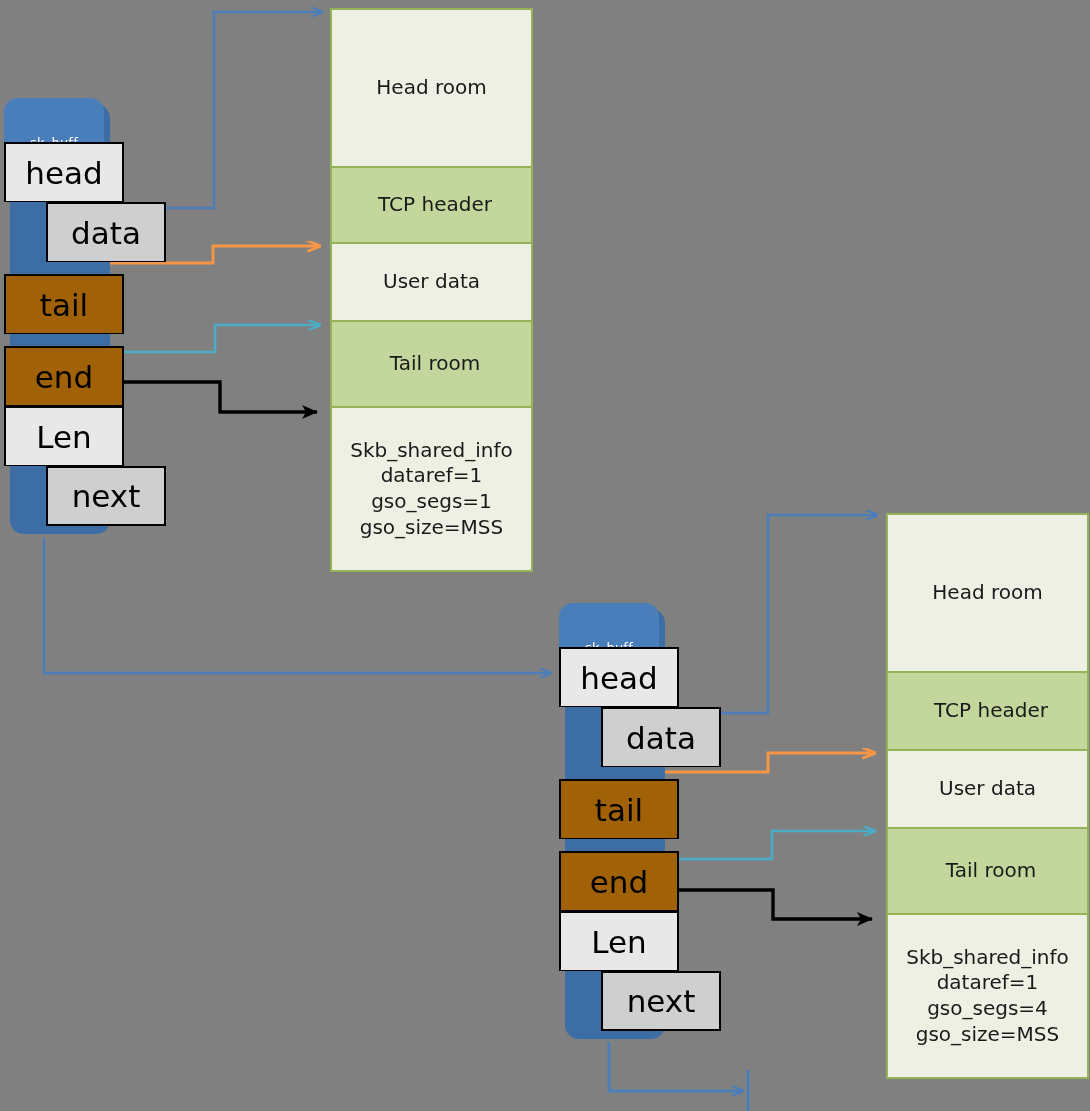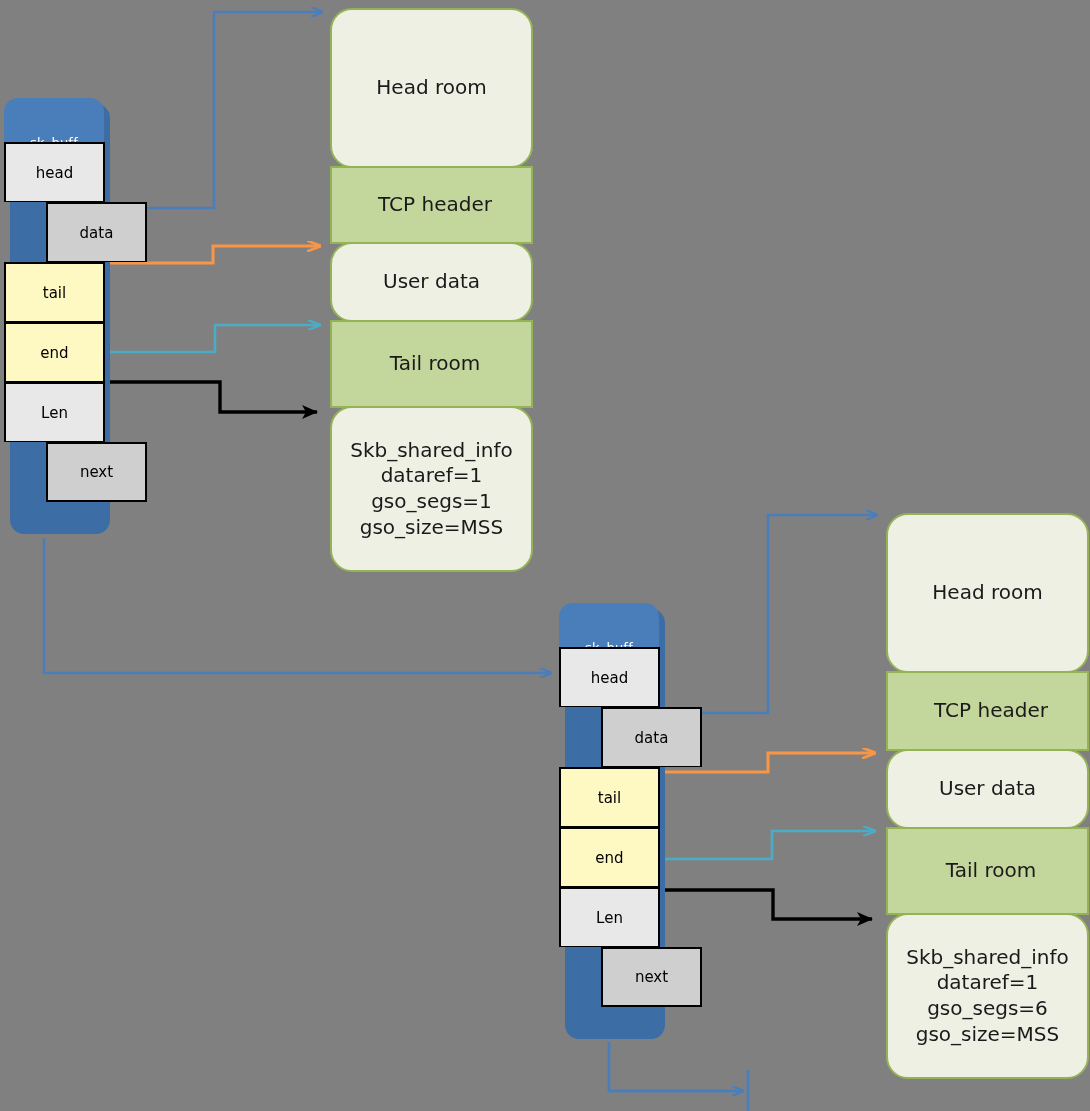--- a/index.html
+++ b/index.html
@@ -29,43 +29,43 @@
     font-size:13px;
     display:flex;align-items:flex-end;justify-content:center;
     padding-bottom:8px;
     letter-spacing:.2px;
   }
   .skbuff .fields{
     position:absolute;left:0;top:44px;
     width:100px;
   }
   .skbuff .fld{
-    width:101px;height:60px;
+    width:120px;height:60px;
     box-sizing:border-box;
     border:2px solid #000000;
     border-bottom-width:1px;
     display:flex;align-items:center;justify-content:center;
-    font-size:15px;color:#000000;
+    font-size:31px;color:#000000;
   }
   .skbuff .fld:last-child{border-bottom-width:2px;}
   .fld.light{background:#e8e8e8;}
   .fld.gray{background:#cfcfcf;margin-left:42px;}
-  .fld.red{background:#fef9c3;color:#000000;}
+  .fld.red{background:#a16207;color:#000000;margin-top:12px;}
 
   
   .buffer{position:absolute;box-sizing:border-box;}
   .buf-seg{
     box-sizing:border-box;
     border:2px solid #94b356;
     display:flex;align-items:center;justify-content:center;
     text-align:center;
     font-size:20px;color:#1a1a1a;
     line-height:1.28;
   }
-  .buf-seg.cream{background:#eef0e4;border-radius:22px;}
+  .buf-seg.cream{background:#eef0e4;}
   .buf-seg.green{background:#c3d69b;padding-left:7px;}
   .buf-seg.multi{flex-direction:column;text-align:center;}
   .buf-seg.multi span{display:block;}
 
   svg.wires{position:absolute;left:0;top:0;width:1090px;height:1111px;pointer-events:none;}
 </style>
 </head>
 <body>
 
 <div id="canvas">
@@ -160,18 +160,18 @@
   </div>
 
   <div class="buffer" id="buf2" style="left:886px;top:513px;width:203px;">
     <div class="buf-seg cream" style="height:160px;">Head room</div>
     <div class="buf-seg green" style="height:80px;margin-top:-2px;">TCP header</div>
     <div class="buf-seg cream" style="height:80px;margin-top:-2px;">User data</div>
     <div class="buf-seg green" style="height:88px;margin-top:-2px;">Tail room</div>
     <div class="buf-seg cream multi" style="height:166px;margin-top:-2px;">
       <span>Skb_shared_info</span>
       <span>dataref=1</span>
-      <span>gso_segs=6</span>
+      <span>gso_segs=4</span>
       <span>gso_size=MSS</span>
     </div>
   </div>
 
 </div>
 
 </body></html>

